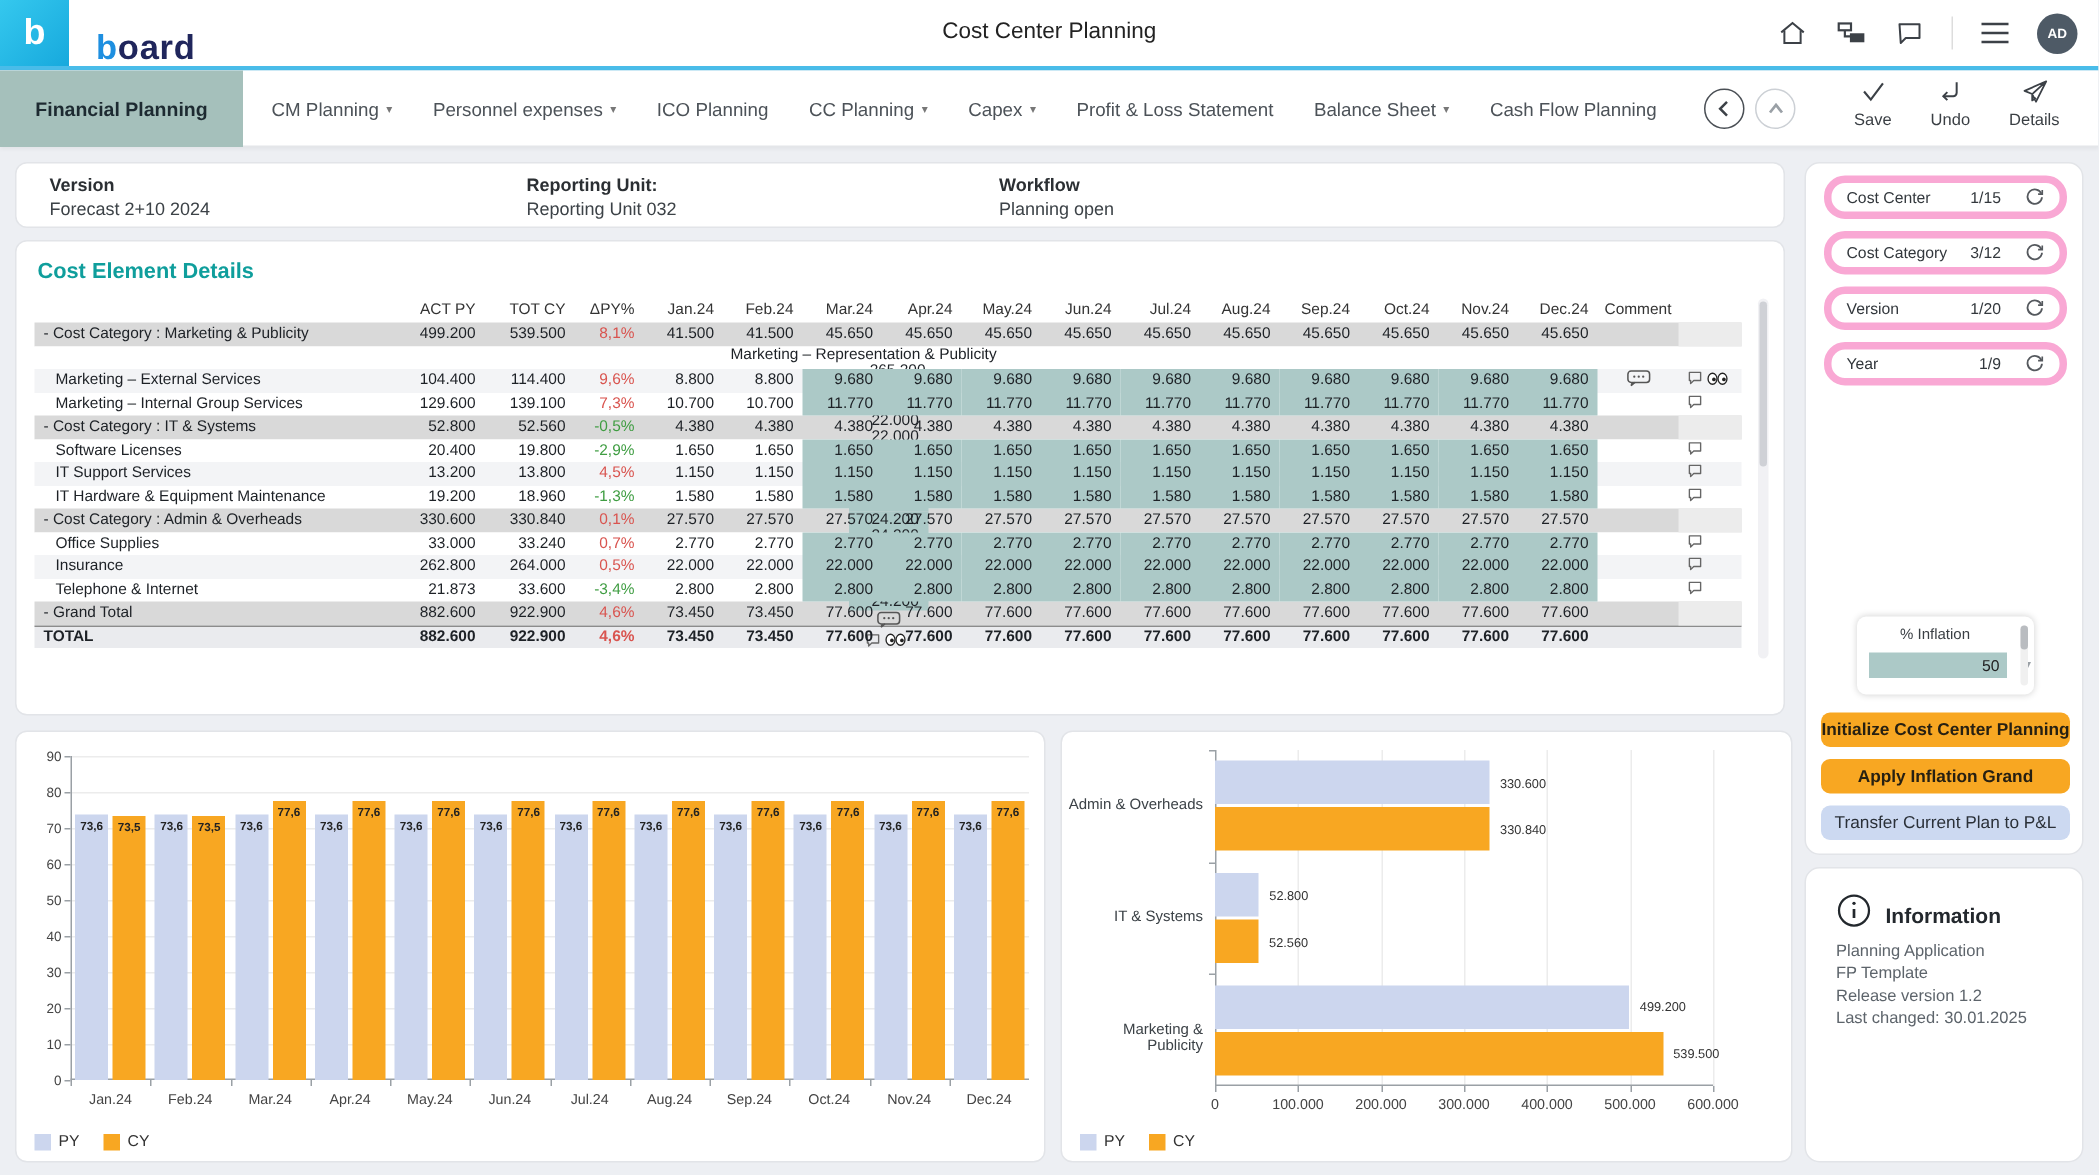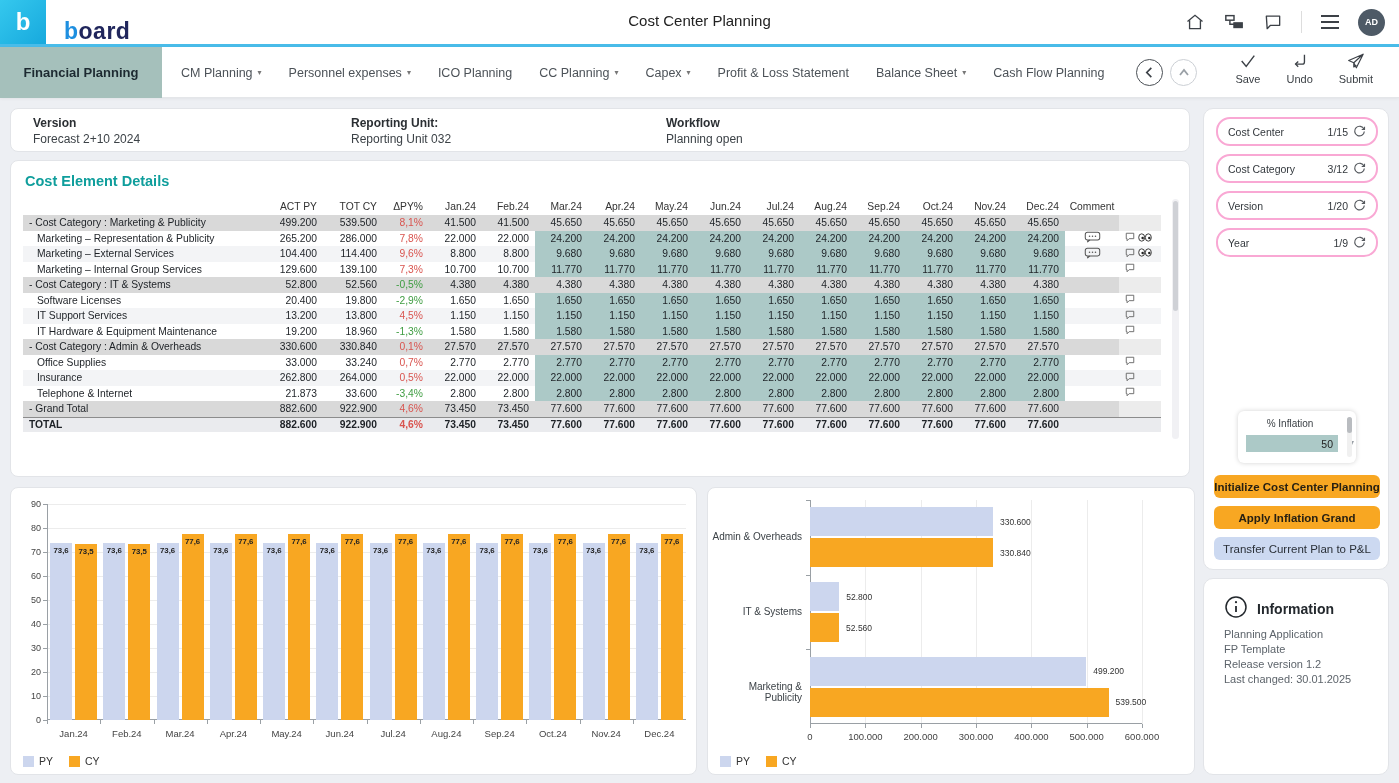--- a/index.html
+++ b/index.html
@@ -87,22 +87,22 @@
   .legend .li { display:flex; gap:5px; align-items:center; font-size:10.5px; color:#333; }
   .sw { width:11px; height:11px; }
   .axis-b { position:absolute; left:0; right:0; bottom:0; height:1px; background:#9aa0a5; }
   .axis-l { position:absolute; left:0; top:0; bottom:0; width:1px; background:#9aa0a5; }
   .tickmark-x { position:absolute; width:1px; height:4px; background:#9aa0a5; }
   .tickmark-y { position:absolute; width:4px; height:1px; background:#9aa0a5; }
 
   
   .right-a { left:1203px; top:108px; width:186px; height:462px; border-radius:10px; }
   .right-b { left:1203px; top:578px; width:186px; height:197px; border-radius:10px; }
-  .pill { position:absolute; left:12px; width:162px; height:29px; border:2px solid #f9a8d4; border-radius:14px;
-    display:flex; align-items:center; padding:0 10px; font-size:10.5px; color:#33383d; background:#fff; }
+  .pill { position:absolute; left:12px; width:162px; height:29px; border:5px solid #f9a8d4; border-radius:14px;
+    display:flex; align-items:center; padding:0 10px; font-size:10.5px; color:#33383d; background:#fff;gap:11px; }
   .pill .pv { margin-left:auto; margin-right:5px; font-size:10.5px; color:#33383d; }
   .infl-card { position:absolute; left:34px; top:302px; width:118px; height:52px; background:#fff;
     border-radius:6px; box-shadow:0 0 5px rgba(0,0,0,.18); }
   .infl-lbl { position:absolute; left:0; right:14px; top:7px; text-align:center; font-size:10px; color:#3a3f44; }
   .infl-input { position:absolute; left:8px; top:24px; width:92px; height:17px; background:#acc9c7; border:none;
     text-align:right; padding-right:5px; font-size:10.5px; color:#222; font-family:"Liberation Sans",sans-serif; }
   .infl-caret { position:absolute; right:2px; top:27px; font-size:8px; color:#9aa0a6; }
   .infl-scroll { position:absolute; right:4px; top:6px; width:5px; height:40px; background:#f0f0f0; border-radius:3px; }
   .infl-scroll .thumb { position:absolute; top:0; left:0; width:5px; height:16px; background:#b9bcc0; border-radius:3px; }
   .rbtn { position:absolute; left:10px; width:166px; height:23px; border:none; border-radius:6px;
@@ -210,21 +210,21 @@
         <span><svg width="16" height="16" viewBox="0 0 18 18" fill="none" stroke="#3c4147" stroke-width="1.5">
               <path d="M14 2v8a2.5 2.5 0 0 1-2.5 2.5H4"></path>
               <path d="M7 9.5 4 12.5 7 15.5"></path>
             </svg></span>
         <span>Undo</span>
       </div>
       <div class="t-act">
         <span><svg width="17" height="16" viewBox="0 0 20 18" fill="none" stroke="#3c4147" stroke-width="1.4">
               <path d="M19 1 2 8.5l6 2.5L19 1zM8 11l3 6 8-16M8 11v5l3-2" stroke-linejoin="round"></path>
             </svg></span>
-        <span>Submit</span>
+        <span>Details</span>
       </div>
     </div>
   </nav>
 
   <section class="panel info-bar" id="infobar">
       <div class="info-item" style="left: 22px;">
         <div class="lbl">Version</div>
         <div class="val">Forecast 2+10 2024</div>
       </div>
       <div class="info-item" style="left: 340px;">
@@ -273,21 +273,21 @@
           <div class="c c-num c-mon">45.650</div>
           <div class="c c-num c-mon">45.650</div>
           <div class="c c-num c-mon">45.650</div>
           <div class="c c-num c-mon">45.650</div>
           <div class="c c-num c-mon">45.650</div>
           <div class="c c-num c-mon">45.650</div>
           <div class="c c-num c-mon">45.650</div>
           <div class="c c-com"></div>
           <div class="c c-ico ico-col-cat"></div>
         </div>
-        <div class="trow" style="background: rgb(255, 255, 255);">
+        <div class="trow" style="background: rgb(255, 255, 255); flex-direction: column;">
           <div class="c c-name">Marketing – Representation &amp; Publicity</div>
           <div class="c c-num c-act">265.200</div>
           <div class="c c-num c-tot">286.000</div>
           <div class="c c-num c-del red">7,8%</div>
           <div class="c c-num c-mon">22.000</div>
           <div class="c c-num c-mon">22.000</div>
           <div class="c c-num c-mon cell-teal">24.200</div>
           <div class="c c-num c-mon cell-teal">24.200</div>
           <div class="c c-num c-mon cell-teal">24.200</div>
           <div class="c c-num c-mon cell-teal">24.200</div>

